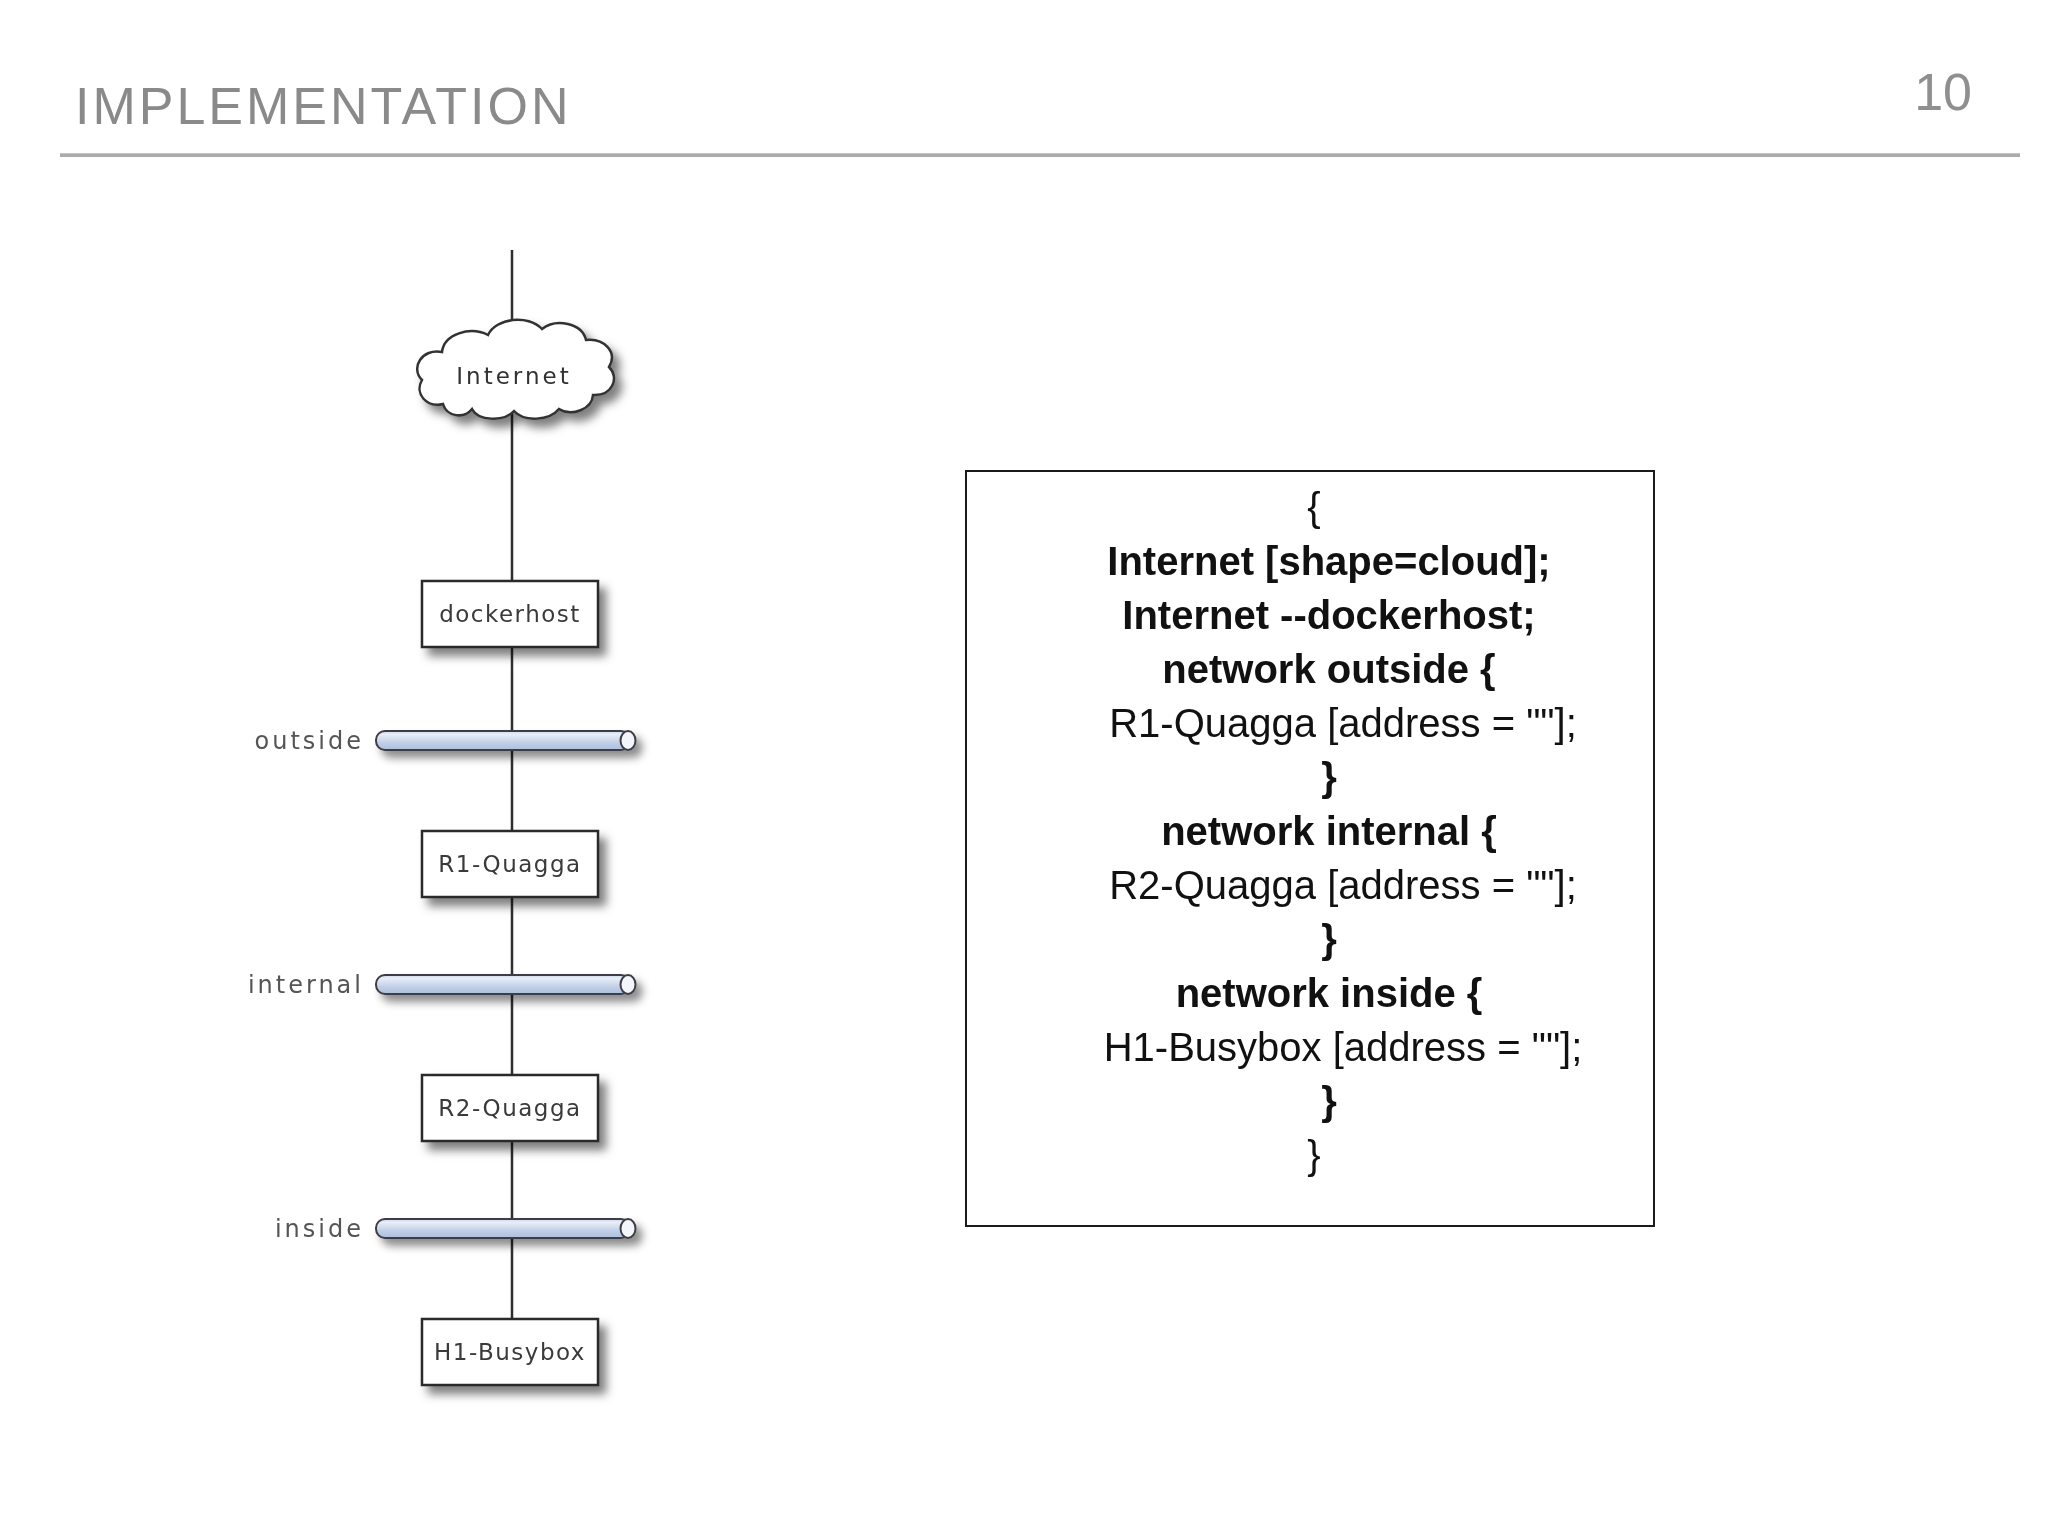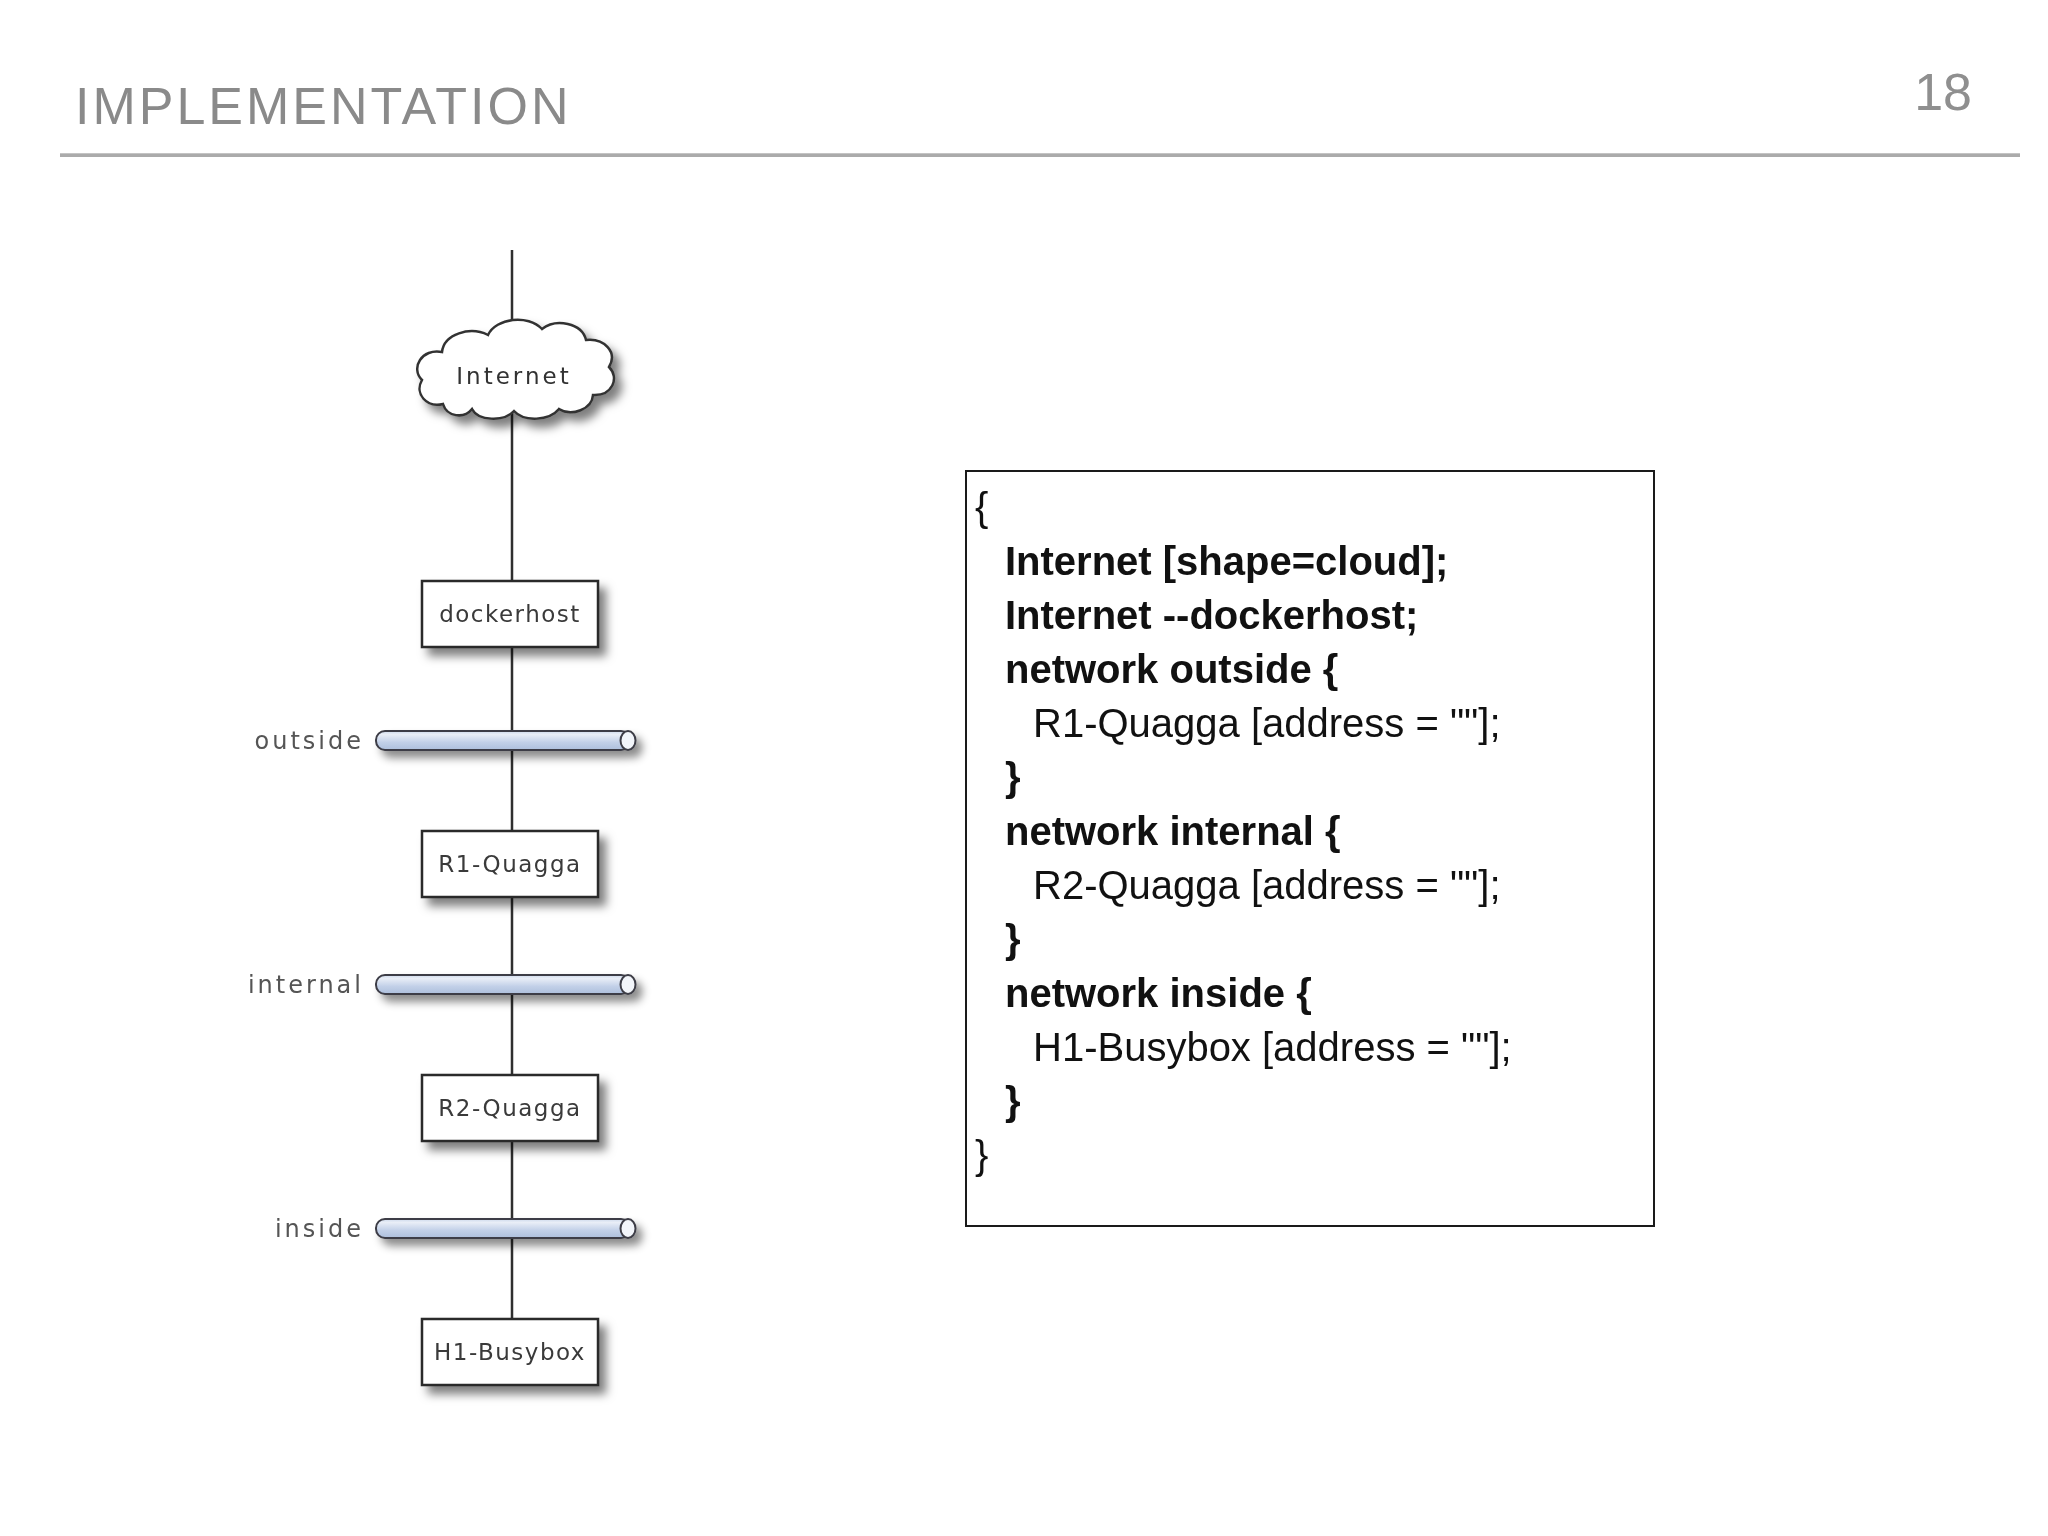--- a/index.html
+++ b/index.html
@@ -4,20 +4,21 @@
 <style>
   * { margin: 0; padding: 0; box-sizing: border-box; }
   html, body { background: #ffffff; }
   body { font-family: "Liberation Sans", sans-serif; }
   .slide {
     position: relative;
     width: 2048px;
     height: 1536px;
     background: #ffffff;
     overflow: hidden;
+    text-align: center;
   }
 
   
   .slide-title {
     position: absolute;
     left: 75px;
     top: 76px;
     font-size: 52px;
     letter-spacing: 3px;
     color: #8a8a8a;
@@ -89,21 +90,21 @@
   .code-line { white-space: pre; }
   .code-line.indent-1 { padding-left: 30px; font-weight: bold; }
   .code-line.indent-2 { padding-left: 58px; }
 </style>
 </head>
 <body>
 
 <div class="slide">
 
   <div class="slide-title">IMPLEMENTATION</div>
-  <div class="page-number">18</div>
+  <div class="page-number">10</div>
   <div class="title-rule"></div>
 
   <svg class="diagram-svg" viewBox="0 0 470 1270" xmlns="http://www.w3.org/2000/svg">
     <defs>
       <linearGradient id="barGrad" x1="0" y1="0" x2="0" y2="1">
         <stop offset="0%" stop-color="#cdd9ec"></stop>
         <stop offset="18%" stop-color="#e9eef7"></stop>
         <stop offset="60%" stop-color="#c2d0e8"></stop>
         <stop offset="100%" stop-color="#adbfdc"></stop>
       </linearGradient>

